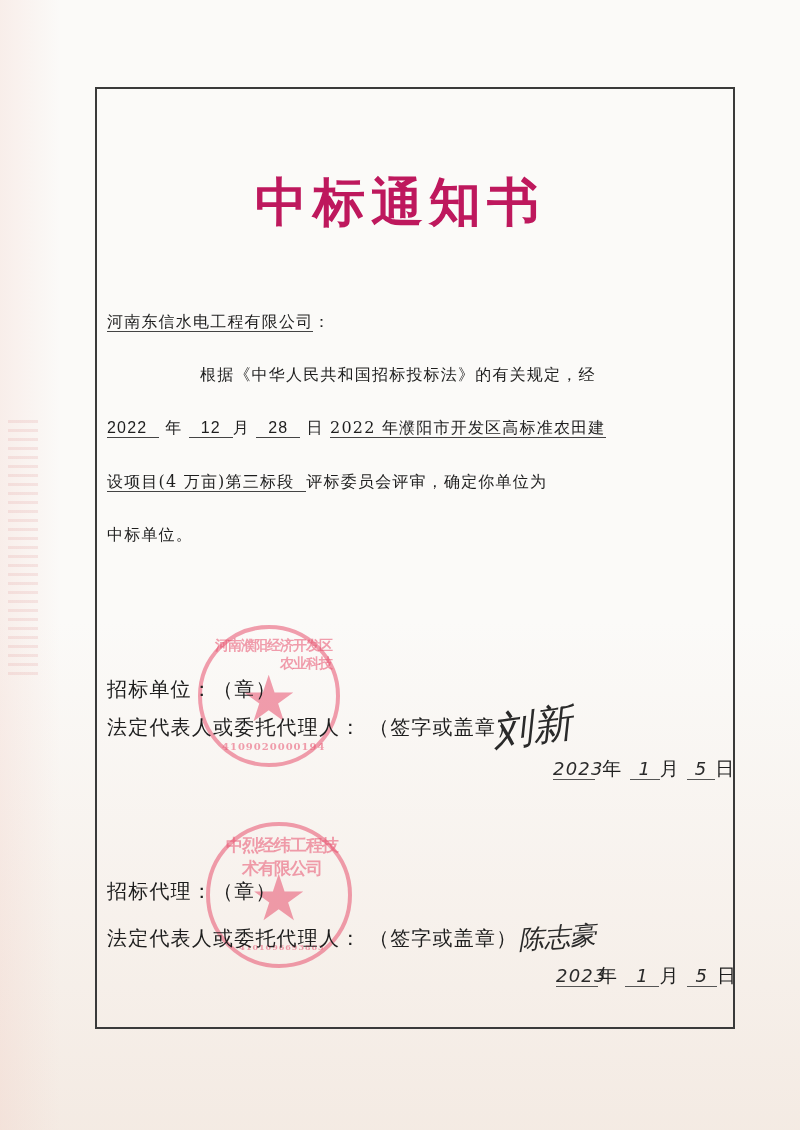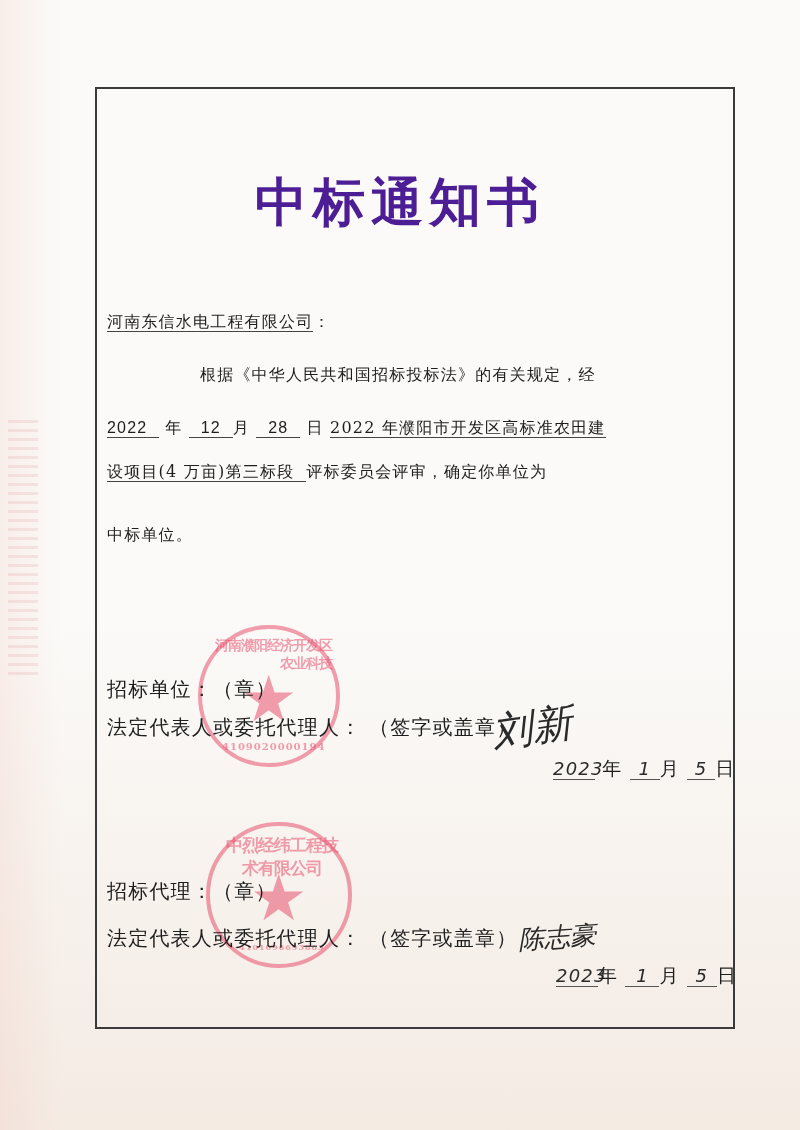--- a/index.html
+++ b/index.html
@@ -21,21 +21,21 @@
       background: repeating-linear-gradient(180deg, rgba(220,140,140,0.18) 0 3px, rgba(255,255,255,0) 3px 9px);
       pointer-events: none;
     }
     .frame {
       position: absolute; left: 95px; top: 87px; width: 640px; height: 942px;
       border: 2px solid #3a3a3a; box-sizing: border-box;
     }
     .title {
       position: absolute; left: 0; width: 800px; top: 168px;
       text-align: center; font-size: 52px; letter-spacing: 6px; font-weight: bold;
-      color: #4c1d95;
+      color: #be185d;
     }
     .line {
       position: absolute; font-size: 16px; white-space: nowrap; letter-spacing: 1.2px;
     }
     .u { border-bottom: 1.5px solid #444; display: inline-block; line-height: 1.15; }
     .sans { font-family: "Liberation Sans", "DejaVu Sans", sans-serif; }
     .hand { font-family: "DejaVu Sans", sans-serif; font-style: italic; font-size: 18px; color: #2a2a2a; }
     .date-u { border-bottom: 1.5px solid #555; display: inline-block; text-align: center; line-height: 1.1; }
     .seal {
       position: absolute; border-radius: 50%;
@@ -72,21 +72,21 @@
 
 <div class="line" style="left:107px; top:418px;">
   <span class="u sans" style="width:52px; text-align:left;">2022</span>
   <span>年</span>
   <span class="u sans" style="width:44px; text-align:center;">12</span><span>月</span>
   <span class="u sans" style="width:44px; text-align:center;">28</span>
   <span>日</span>
   <span class="u">2022 年濮阳市开发区高标准农田建</span>
 </div>
 
-<div class="line" style="left:107px; top:462px;">
+<div class="line" style="left:107px; top:472px;">
   <span class="u" style="padding-right:12px;">设项目(4 万亩)第三标段</span><span>评标委员会评审，确定你单位为</span>
 </div>
 
 <div class="line" style="left:107px; top:525px;">中标单位。</div>
 
 <div class="seal" style="left:198px; top:625px; width:142px; height:142px;">
   <div class="seal-star" style="left:38px; top:38px;">★</div>
   <div class="seal-text" style="left:10px; top:8px; width:120px; text-align:right; font-size:14px; letter-spacing:-1px;">河南濮阳经济开发区农业科技</div>
   <div class="seal-text" style="left:20px; top:112px; width:100px; text-align:center; font-size:10px; letter-spacing:1px;">4109020000194</div>
 </div>

